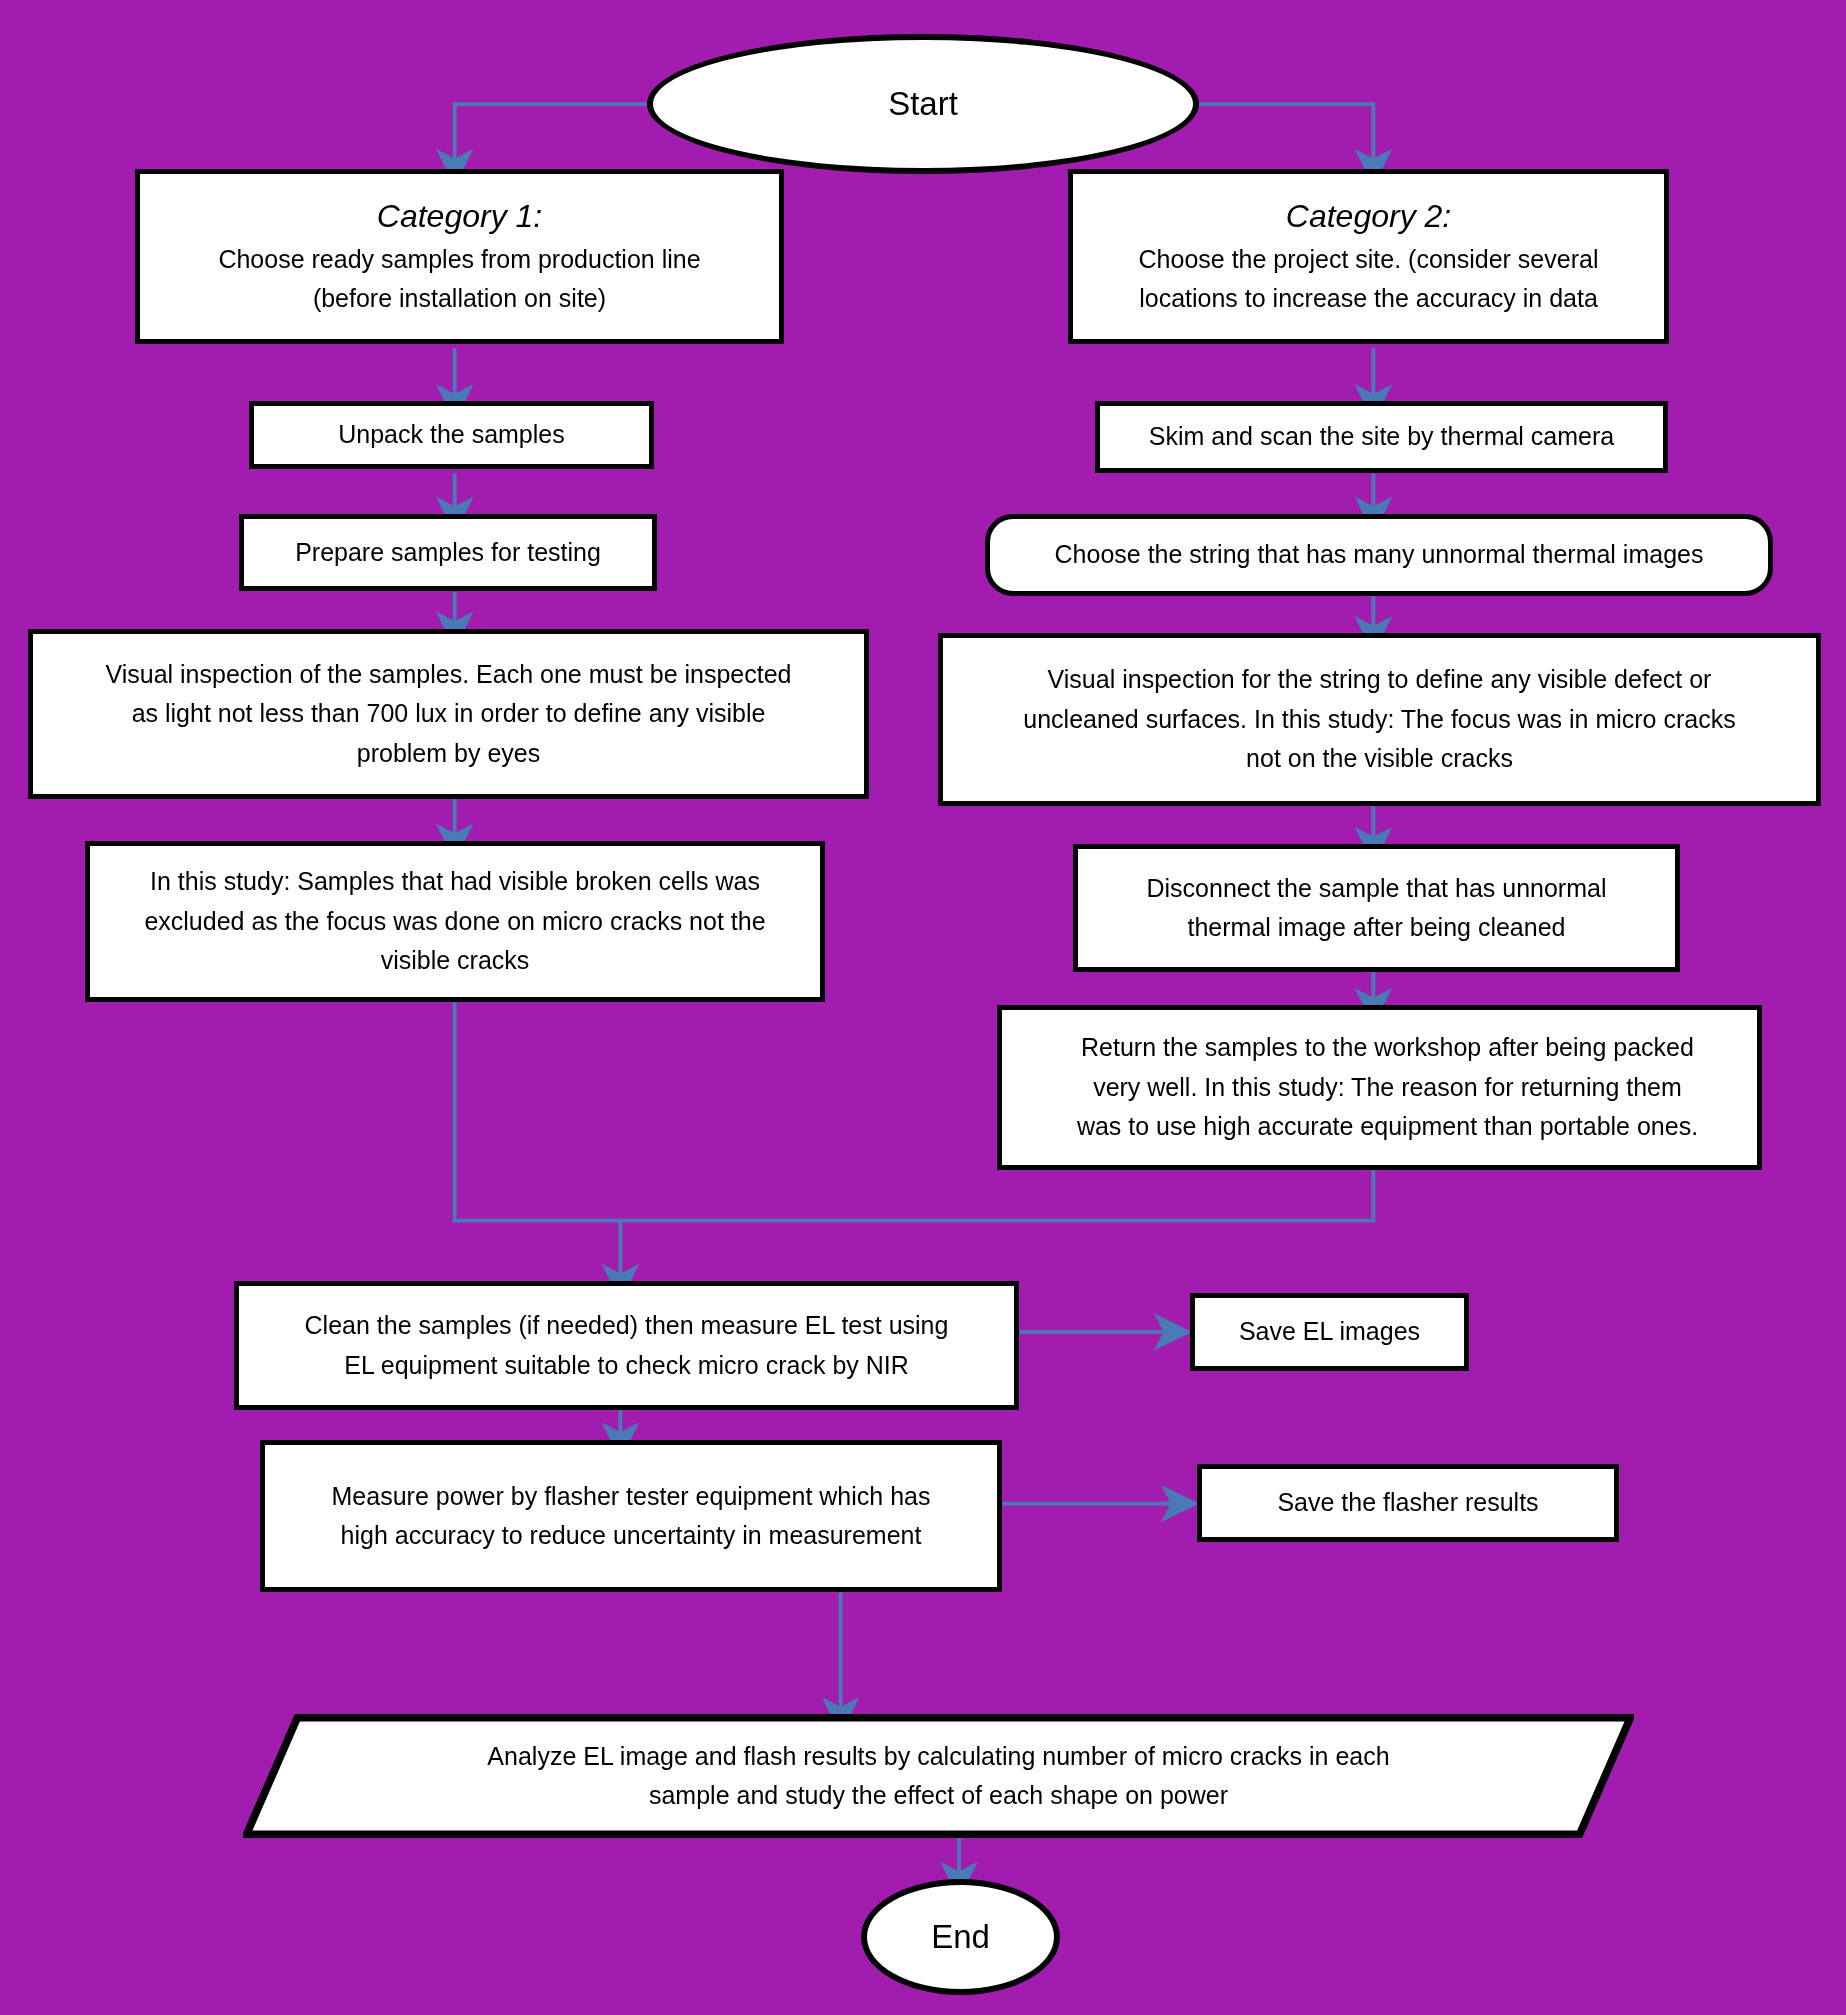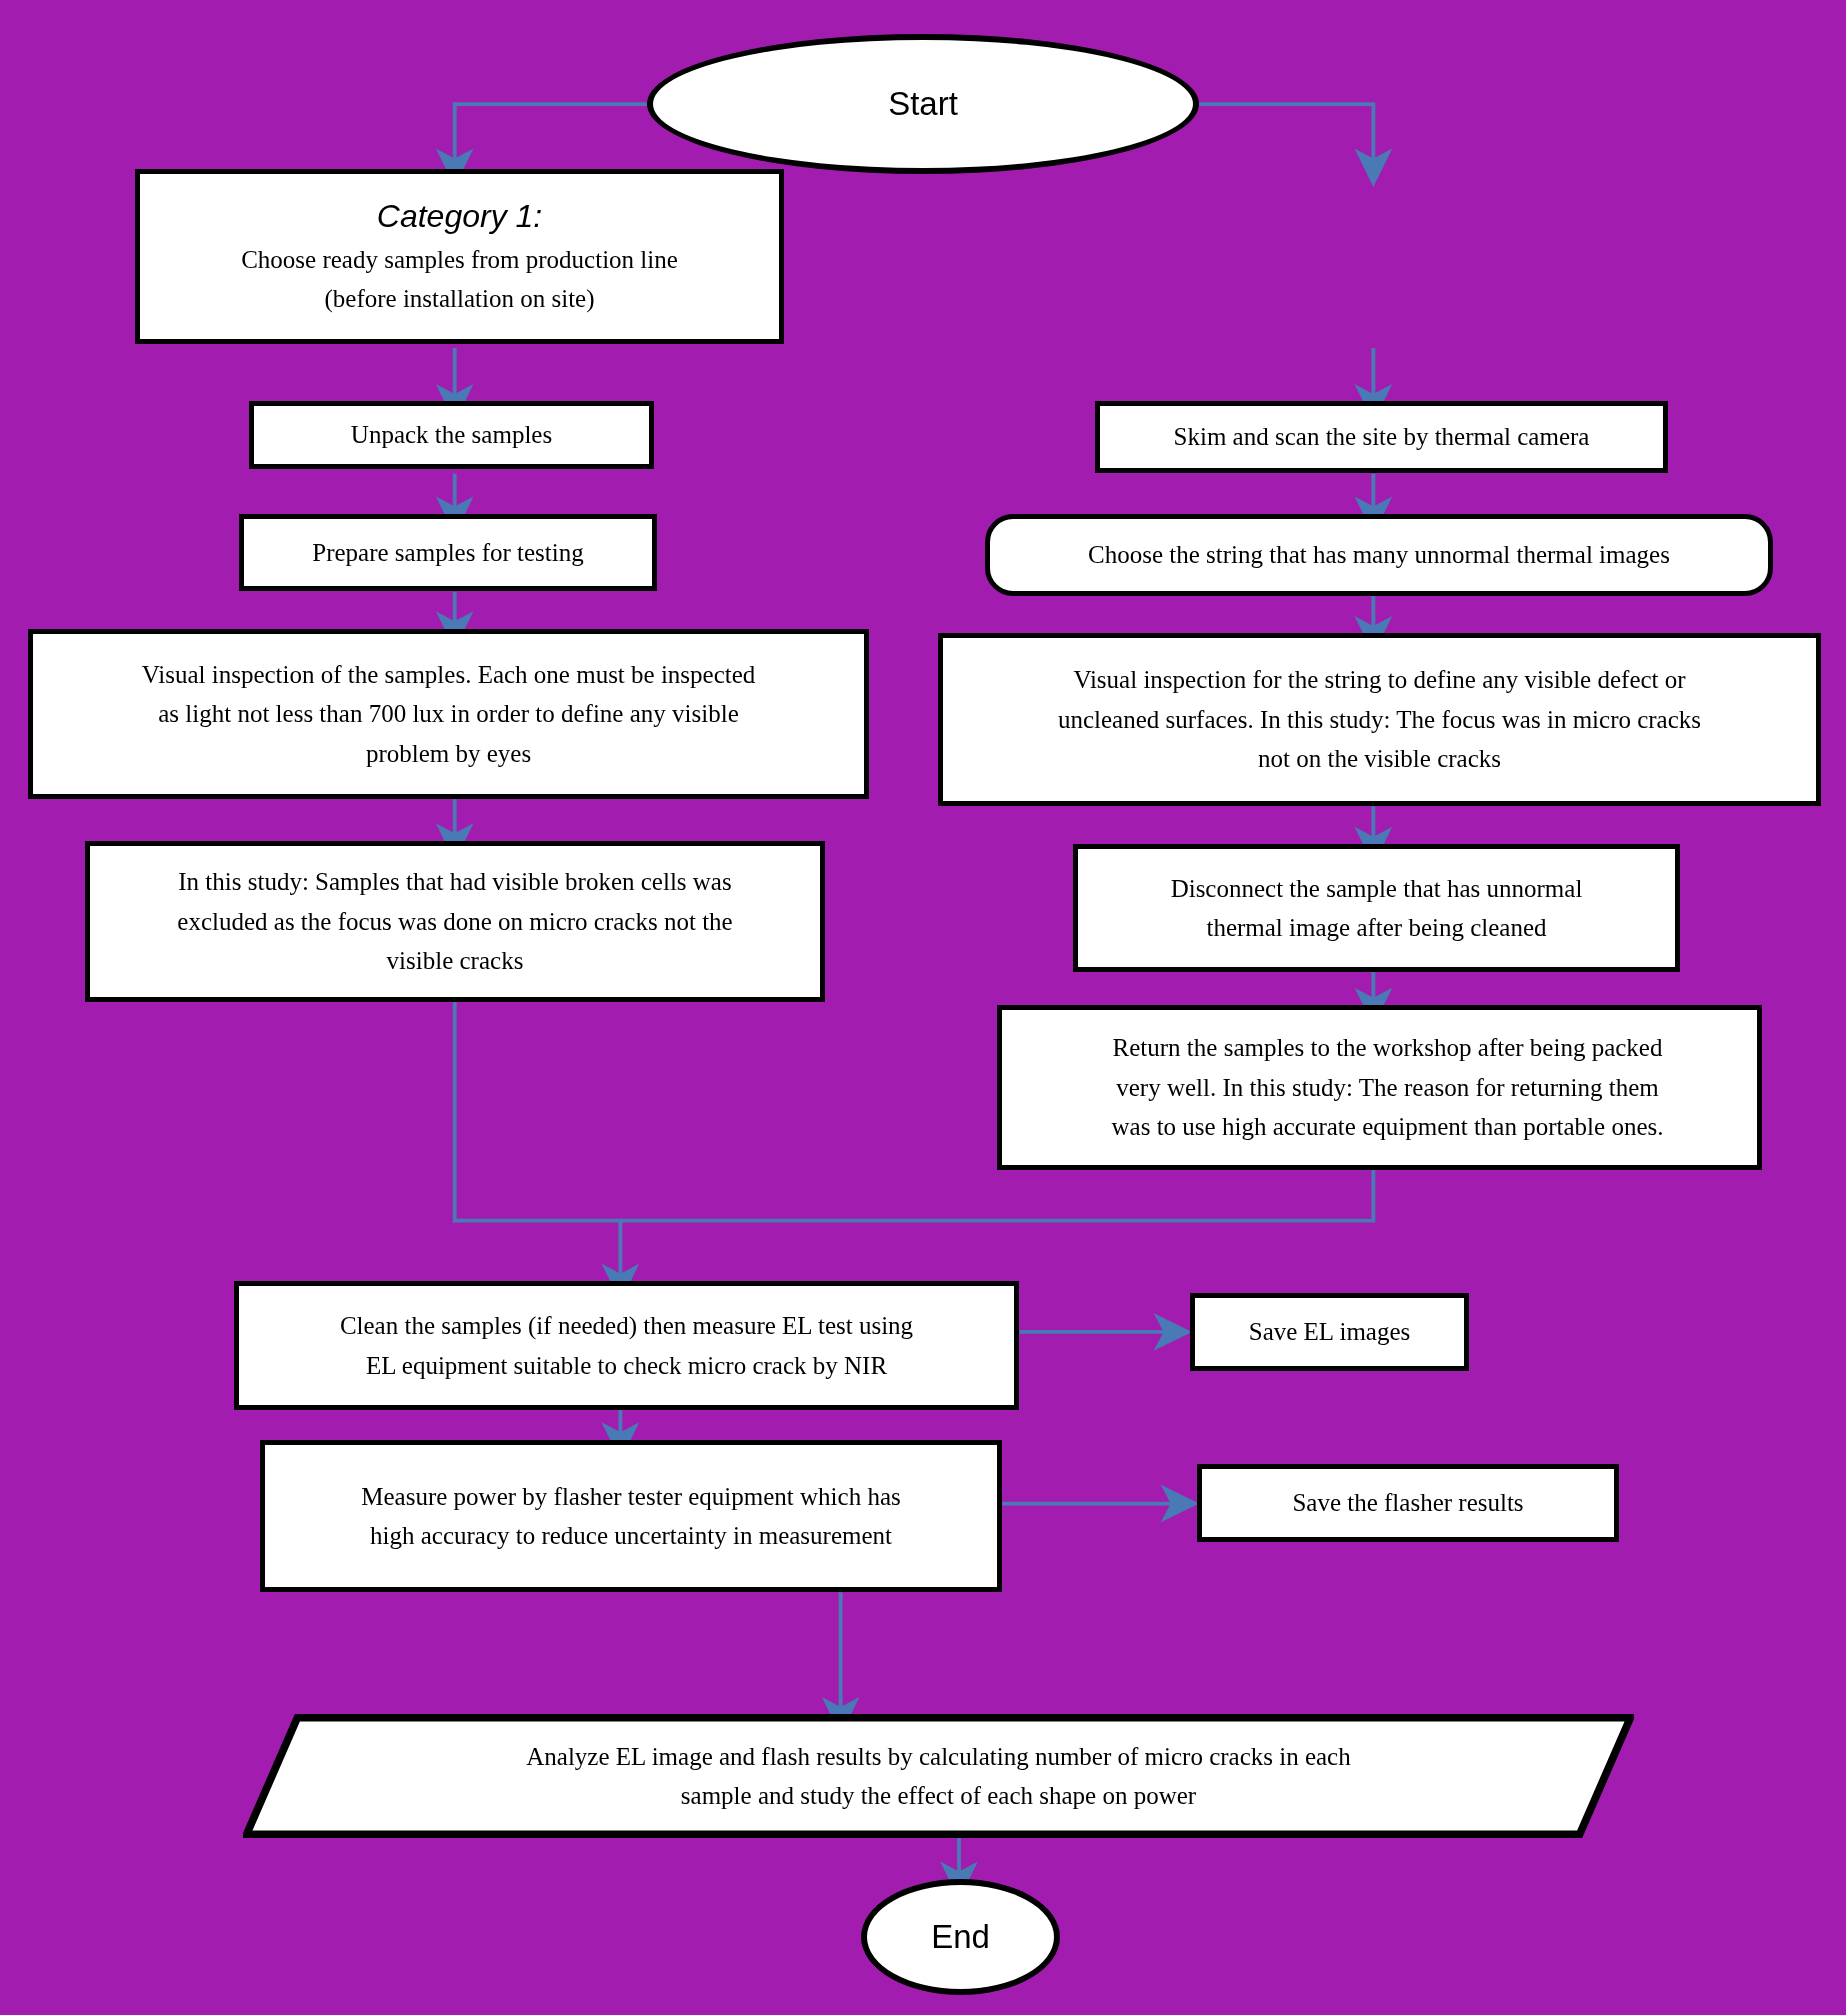--- a/index.html
+++ b/index.html
@@ -8,21 +8,21 @@
   #wires{position:absolute;left:0;top:0;width:1847px;height:2015px;}
   .node{position:absolute;box-sizing:border-box;background:#ffffff;display:flex;align-items:center;
         justify-content:center;text-align:center;color:#000;}
   .pbox{border:5.3px solid #000;}
   .pbox .inner{padding:0 15.4px;width:100%;}
   .term{border:6.5px solid #000;border-radius:50%;}
   .para{border:none;background:transparent;}
   .para .shape{position:absolute;left:0;top:0;width:100%;height:100%;}
   .para .inner{position:relative;z-index:2;width:100%;padding:0 24px;box-sizing:border-box;}
   .ttl{display:block;font-size:32px;line-height:1.38;margin-bottom:1px;font-style:italic;}
-  .ln{display:block;font-size:24px;line-height:1.58;font-family:Liberation Serif, serif;}
+  .ln{display:block;font-size:24px;line-height:1.58;}
   .ln.lg{font-size:25px;}
   .termtxt{font-size:33px;}
 </style>
 </head>
 <body>
 
 <div id="flow">
 
   <svg id="wires" viewBox="0 0 3120 3404" xmlns="http://www.w3.org/2000/svg">
     <defs>
@@ -70,20 +70,27 @@
   </div>
 
   <div class="node pbox" style="left:135px;top:169px;width:649px;height:175px;">
     <div class="inner">
       <span class="ttl">Category 1:</span>
       <span class="ln lg">Choose ready samples from production line</span>
       <span class="ln lg">(before installation on site)</span>
     </div>
   </div>
 
+  <div class="node pbox" style="left:1068px;top:169px;width:601px;height:175px;">
+    <div class="inner">
+      <span class="ttl">Category 2:</span>
+      <span class="ln lg">Choose the project site. (consider several</span>
+      <span class="ln lg">locations to increase the accuracy in data</span>
+    </div>
+  </div>
 
   <div class="node pbox" style="left:249px;top:401px;width:405px;height:68px;">
     <div class="inner">
       <span class="ln lg">Unpack the samples</span>
     </div>
   </div>
 
   <div class="node pbox" style="left:239px;top:514px;width:418px;height:77px;">
     <div class="inner">
       <span class="ln lg">Prepare samples for testing</span>

